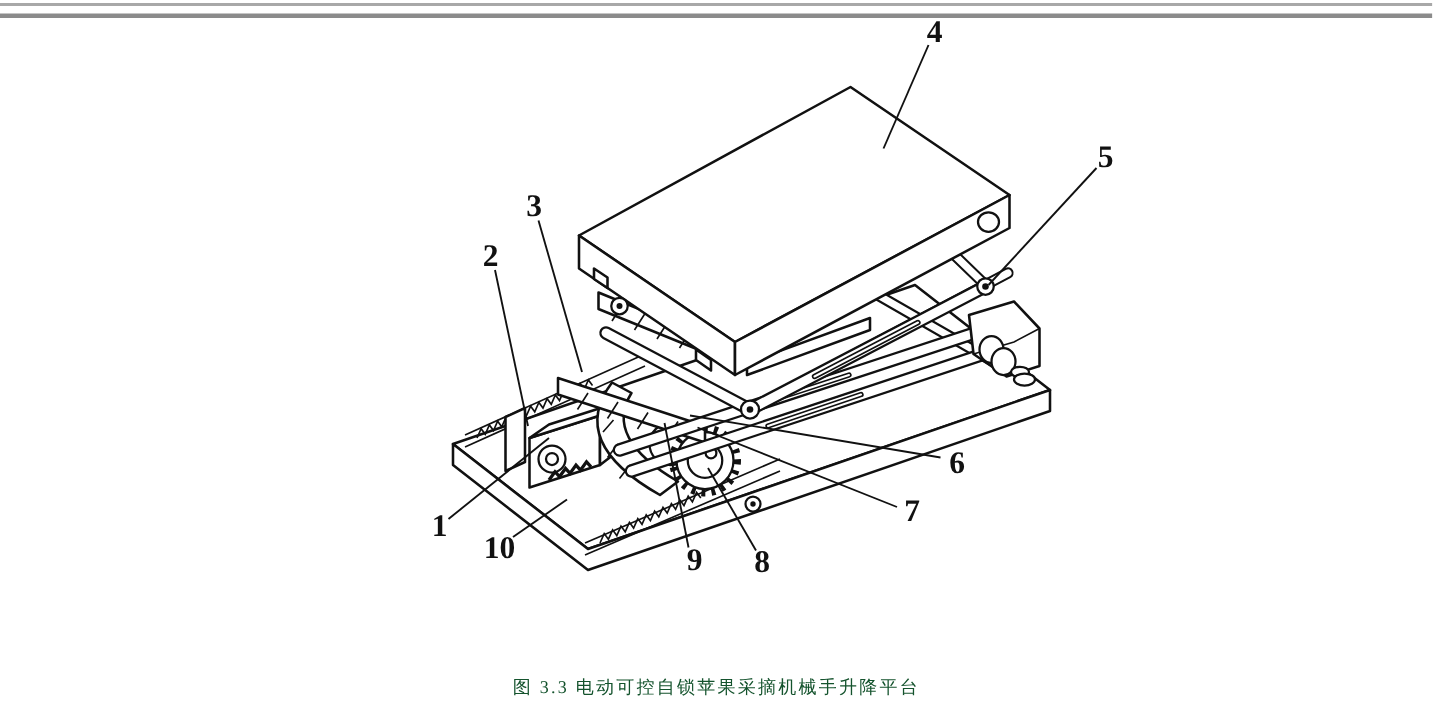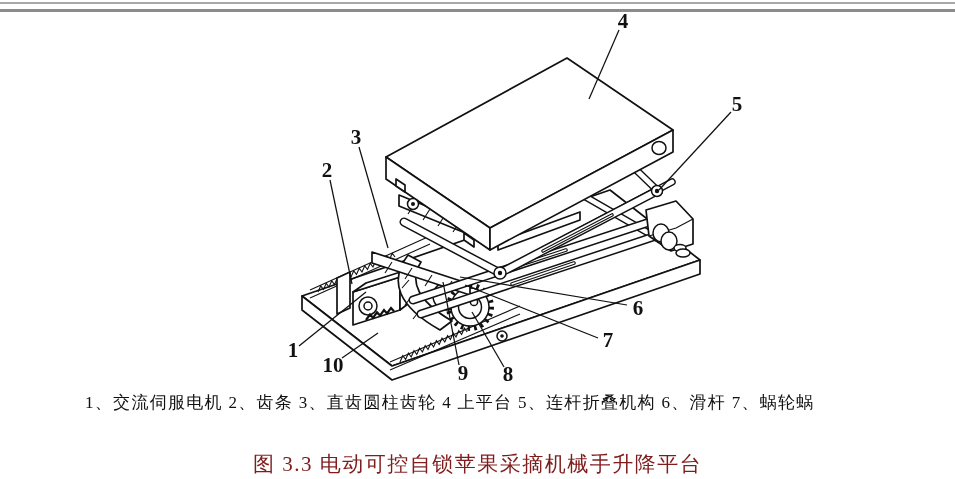--- a/index.html
+++ b/index.html
@@ -14,21 +14,21 @@
   .rule-1{top:2px;height:2px;background:#a8a8a8;}
   .rule-2{top:9px;height:3px;background:#8b8b8b;}
   .figure-svg{position:absolute;left:0;top:0;}
   .caption{
     position:absolute;left:85px;top:388px;width:810px;
     font-size:17px;letter-spacing:1.3px;color:#111;
     line-height:30px;white-space:nowrap;
   }
   .fig-title{
     position:absolute;left:0;top:450px;width:955px;
-    text-align:center;font-size:21px;letter-spacing:1.5px;color:#7f1d1d;
+    text-align:center;font-size:12px;letter-spacing:1.5px;color:#14532d;
     white-space:nowrap;
   }
   .callout{
     font-family:"Liberation Serif","DejaVu Serif",serif;
     font-size:21px;font-weight:700;fill:#111;
   }
   .face{fill:#ffffff;stroke:#111;stroke-width:1.7;stroke-linejoin:round;}
   .thin{stroke:#111;stroke-width:1.1;fill:none;}
   .leader{stroke:#111;stroke-width:1.25;fill:none;}
   .armO{stroke:#111;stroke-width:9;stroke-linecap:round;}
@@ -171,17 +171,16 @@
       <text class="callout" x="737" y="111">5</text>
       <text class="callout" x="638" y="315">6</text>
       <text class="callout" x="608" y="347">7</text>
       <text class="callout" x="508" y="381">8</text>
       <text class="callout" x="463" y="380">9</text>
       <text class="callout" x="333" y="372">10</text>
     </g>
   </svg>
 
   <div class="caption">
-    <div>1、交流伺服电机 2、齿条 3、直齿圆柱齿轮 4 上平台 5、连杆折叠机构 6、滑杆 7、蜗轮蜗</div>
   </div>
   <div class="fig-title">图 3.3 电动可控自锁苹果采摘机械手升降平台</div>
 
 </div>
 
 </body></html>

